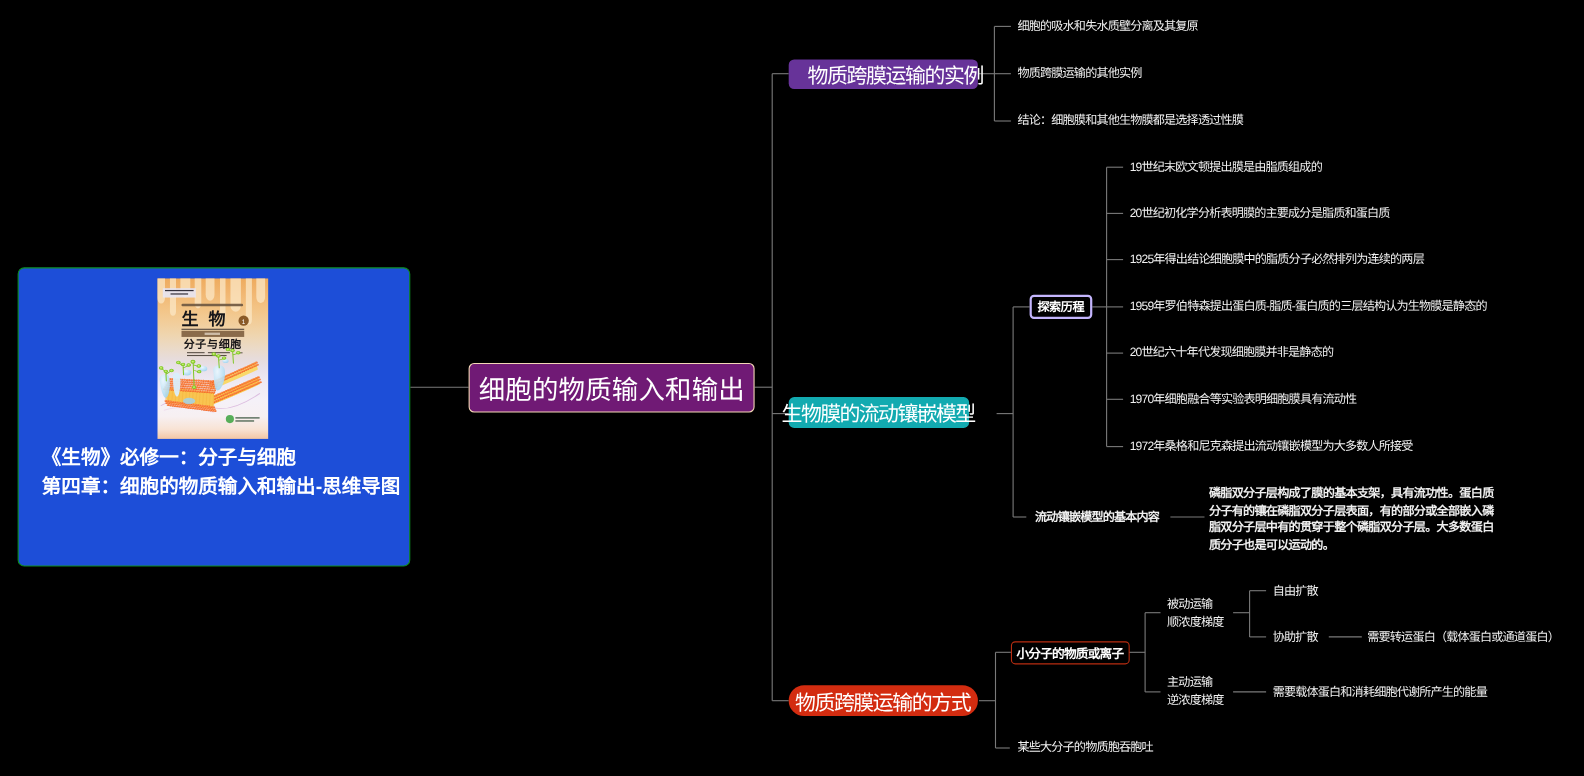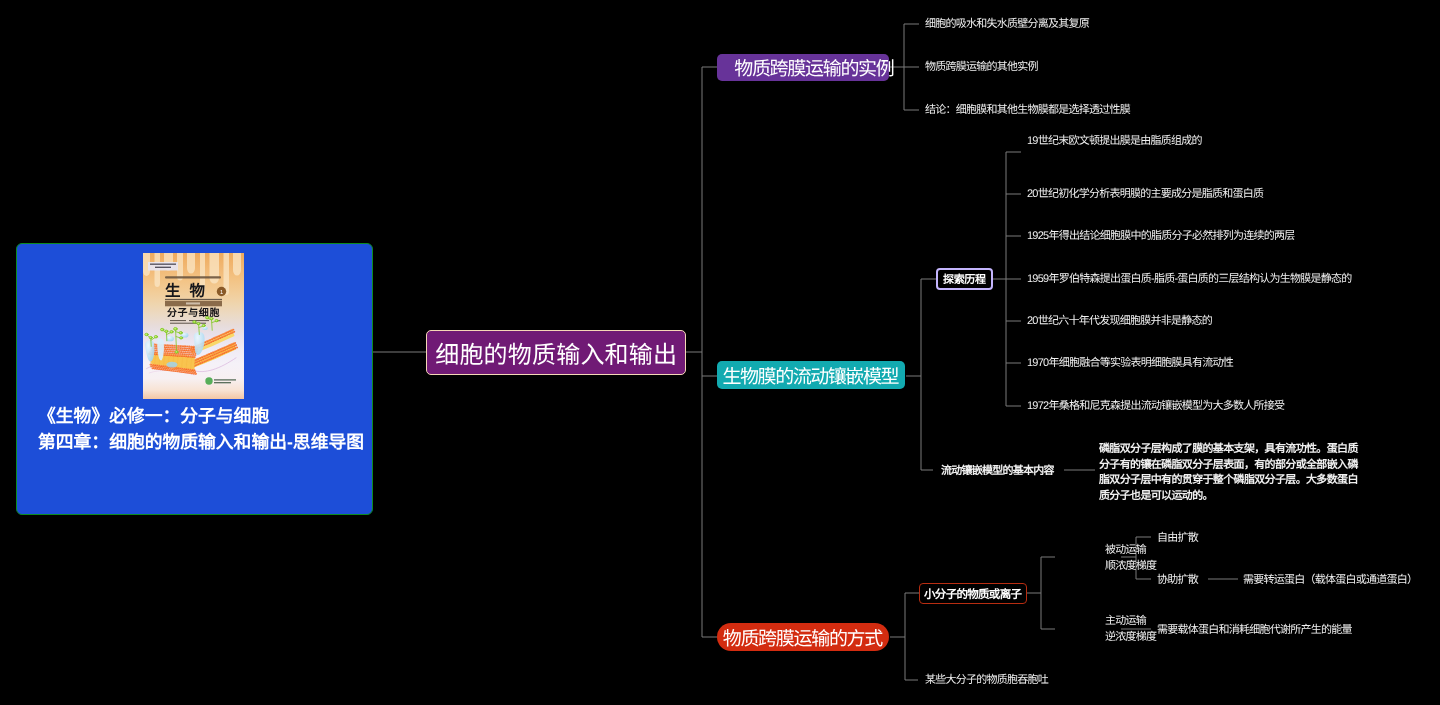--- a/index.html
+++ b/index.html
@@ -19,34 +19,34 @@
   #cover-title > span{display:inline-block;text-align:left;white-space:nowrap;}
   #book{position:absolute;left:126px;top:9px;width:101px;height:146px;}
 
   
   .node{position:absolute;border-radius:5px;box-sizing:border-box;
         display:flex;align-items:center;justify-content:center;white-space:nowrap;}
   #n-root{background:#701a75;border:1.3px solid #f5d7b6;color:#ffffff;
      left:426px;top:330px;width:260px;height:45px;font-size:24px;letter-spacing:0.2px;text-indent:0.4px;}
   #n-l1-a{background:#673399;color:#ffffff;left:717px;top:54px;width:172px;height:27px;
      font-size:19px;letter-spacing:-1.3px;text-indent:-1.3px;padding-left:23px;}
-  #n-l1-b{background:#12aab0;color:#ffffff;left:717px;top:361px;width:188px;height:28px;
+  #n-l1-b{background:#12aab0;color:#ffffff;left:717px;top:361px;width:164px;height:28px;
      font-size:19px;letter-spacing:-1.45px;text-indent:-1.45px;}
   #n-l1-c{background:#d32c10;color:#ffffff;left:717px;top:623px;width:172px;height:28px;
      font-size:19px;letter-spacing:-1.3px;text-indent:-1.3px;border-radius:14px;}
   #n-explore{left:936px;top:268px;width:57px;height:22px;border:2px solid #c4b5fd;border-radius:4px;
      background:#000;color:#ffffff;font-size:11px;font-weight:bold;letter-spacing:-0.4px;text-indent:-0.4px;}
   #n-small{left:919px;top:583px;width:108px;height:21px;border:1px solid #b82d11;border-radius:4px;
      background:#000;color:#ffffff;font-size:11.5px;font-weight:bold;letter-spacing:-0.7px;text-indent:-0.7px;}
 
   
   .leaf{position:absolute;white-space:nowrap;font-size:11px;letter-spacing:-0.75px;
         color:#f0f0f0;line-height:13px;}
   .leaf.b{font-weight:bold;}
-  .leaf.two{white-space:pre;line-height:15.6px;margin-left:44px;}
+  .leaf.two{white-space:pre;line-height:15.6px;}
   #para{position:absolute;left:1099px;top:442px;width:262px;font-size:11px;letter-spacing:-0.65px;
      font-weight:bold;line-height:15.7px;color:#efefef;}
 </style>
 </head>
 <body>
 
 <div id="stage">
 
   <svg class="links" viewBox="0 0 1440 705">
     <g stroke="#7a7a7a" stroke-width="1" fill="none">
@@ -616,21 +616,21 @@
   <div id="n-l1-b" class="node">生物膜的流动镶嵌模型</div>
   <div id="n-l1-c" class="node">物质跨膜运输的方式</div>
 
   <div id="n-explore" class="node">探索历程</div>
   <div id="n-small" class="node">小分子的物质或离子</div>
 
   <div class="leaf" style="left:925px;top:18px">细胞的吸水和失水质壁分离及其复原</div>
   <div class="leaf" style="left:925px;top:61px">物质跨膜运输的其他实例</div>
   <div class="leaf" style="left:925px;top:104px">结论：细胞膜和其他生物膜都是选择透过性膜</div>
 
-  <div class="leaf" style="left:1027px;top:135px">19世纪末欧文顿提出膜是由脂质组成的</div>
+  <div class="leaf" style="left:1027px;top:146px">19世纪末欧文顿提出膜是由脂质组成的</div>
   <div class="leaf" style="left:1027px;top:188px">20世纪初化学分析表明膜的主要成分是脂质和蛋白质</div>
   <div class="leaf" style="left:1027px;top:230px">1925年得出结论细胞膜中的脂质分子必然排列为连续的两层</div>
   <div class="leaf" style="left:1027px;top:273px">1959年罗伯特森提出蛋白质-脂质-蛋白质的三层结构认为生物膜是静态的</div>
   <div class="leaf" style="left:1027px;top:315px">20世纪六十年代发现细胞膜并非是静态的</div>
   <div class="leaf" style="left:1027px;top:357px">1970年细胞融合等实验表明细胞膜具有流动性</div>
   <div class="leaf" style="left:1027px;top:400px">1972年桑格和尼克森提出流动镶嵌模型为大多数人所接受</div>
 
   <div class="leaf b" style="left:941px;top:465px">流动镶嵌模型的基本内容</div>
   <div id="para">磷脂双分子层构成了膜的基本支架，具有流功性。蛋白质分子有的镶在磷脂双分子层表面，有的部分或全部嵌入磷脂双分子层中有的贯穿于整个磷脂双分子层。大多数蛋白质分子也是可以运动的。</div>
 

